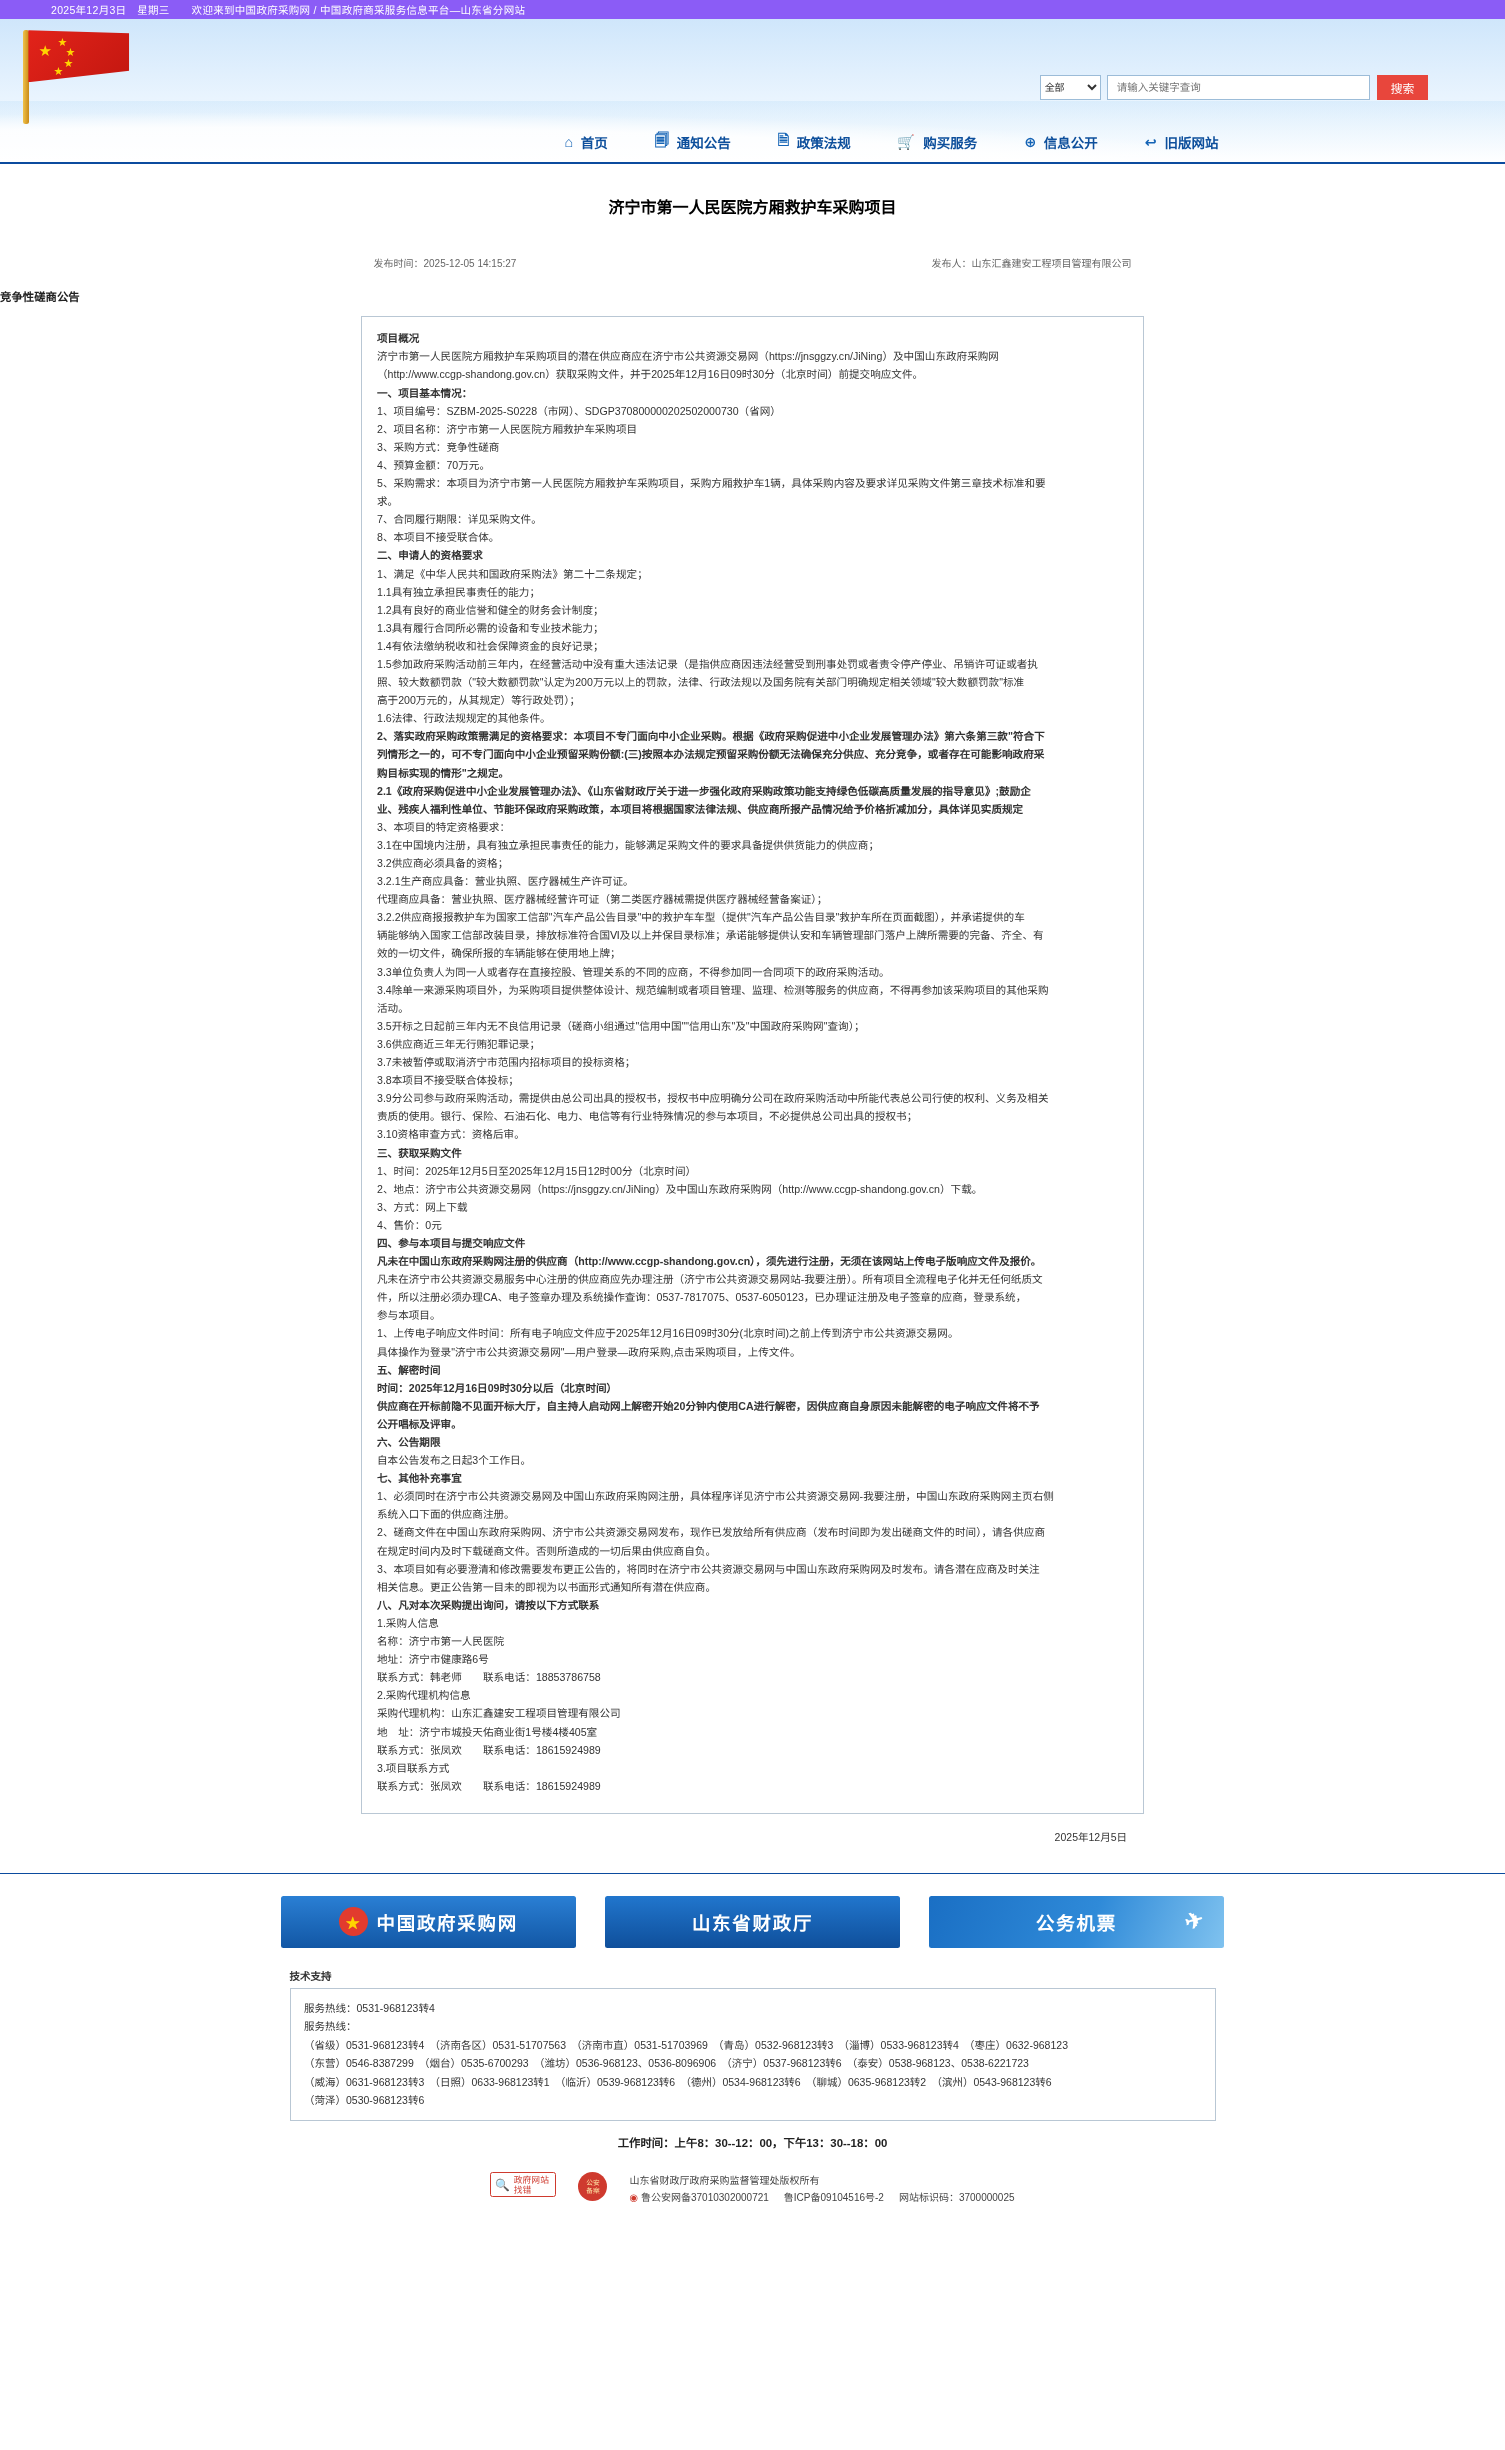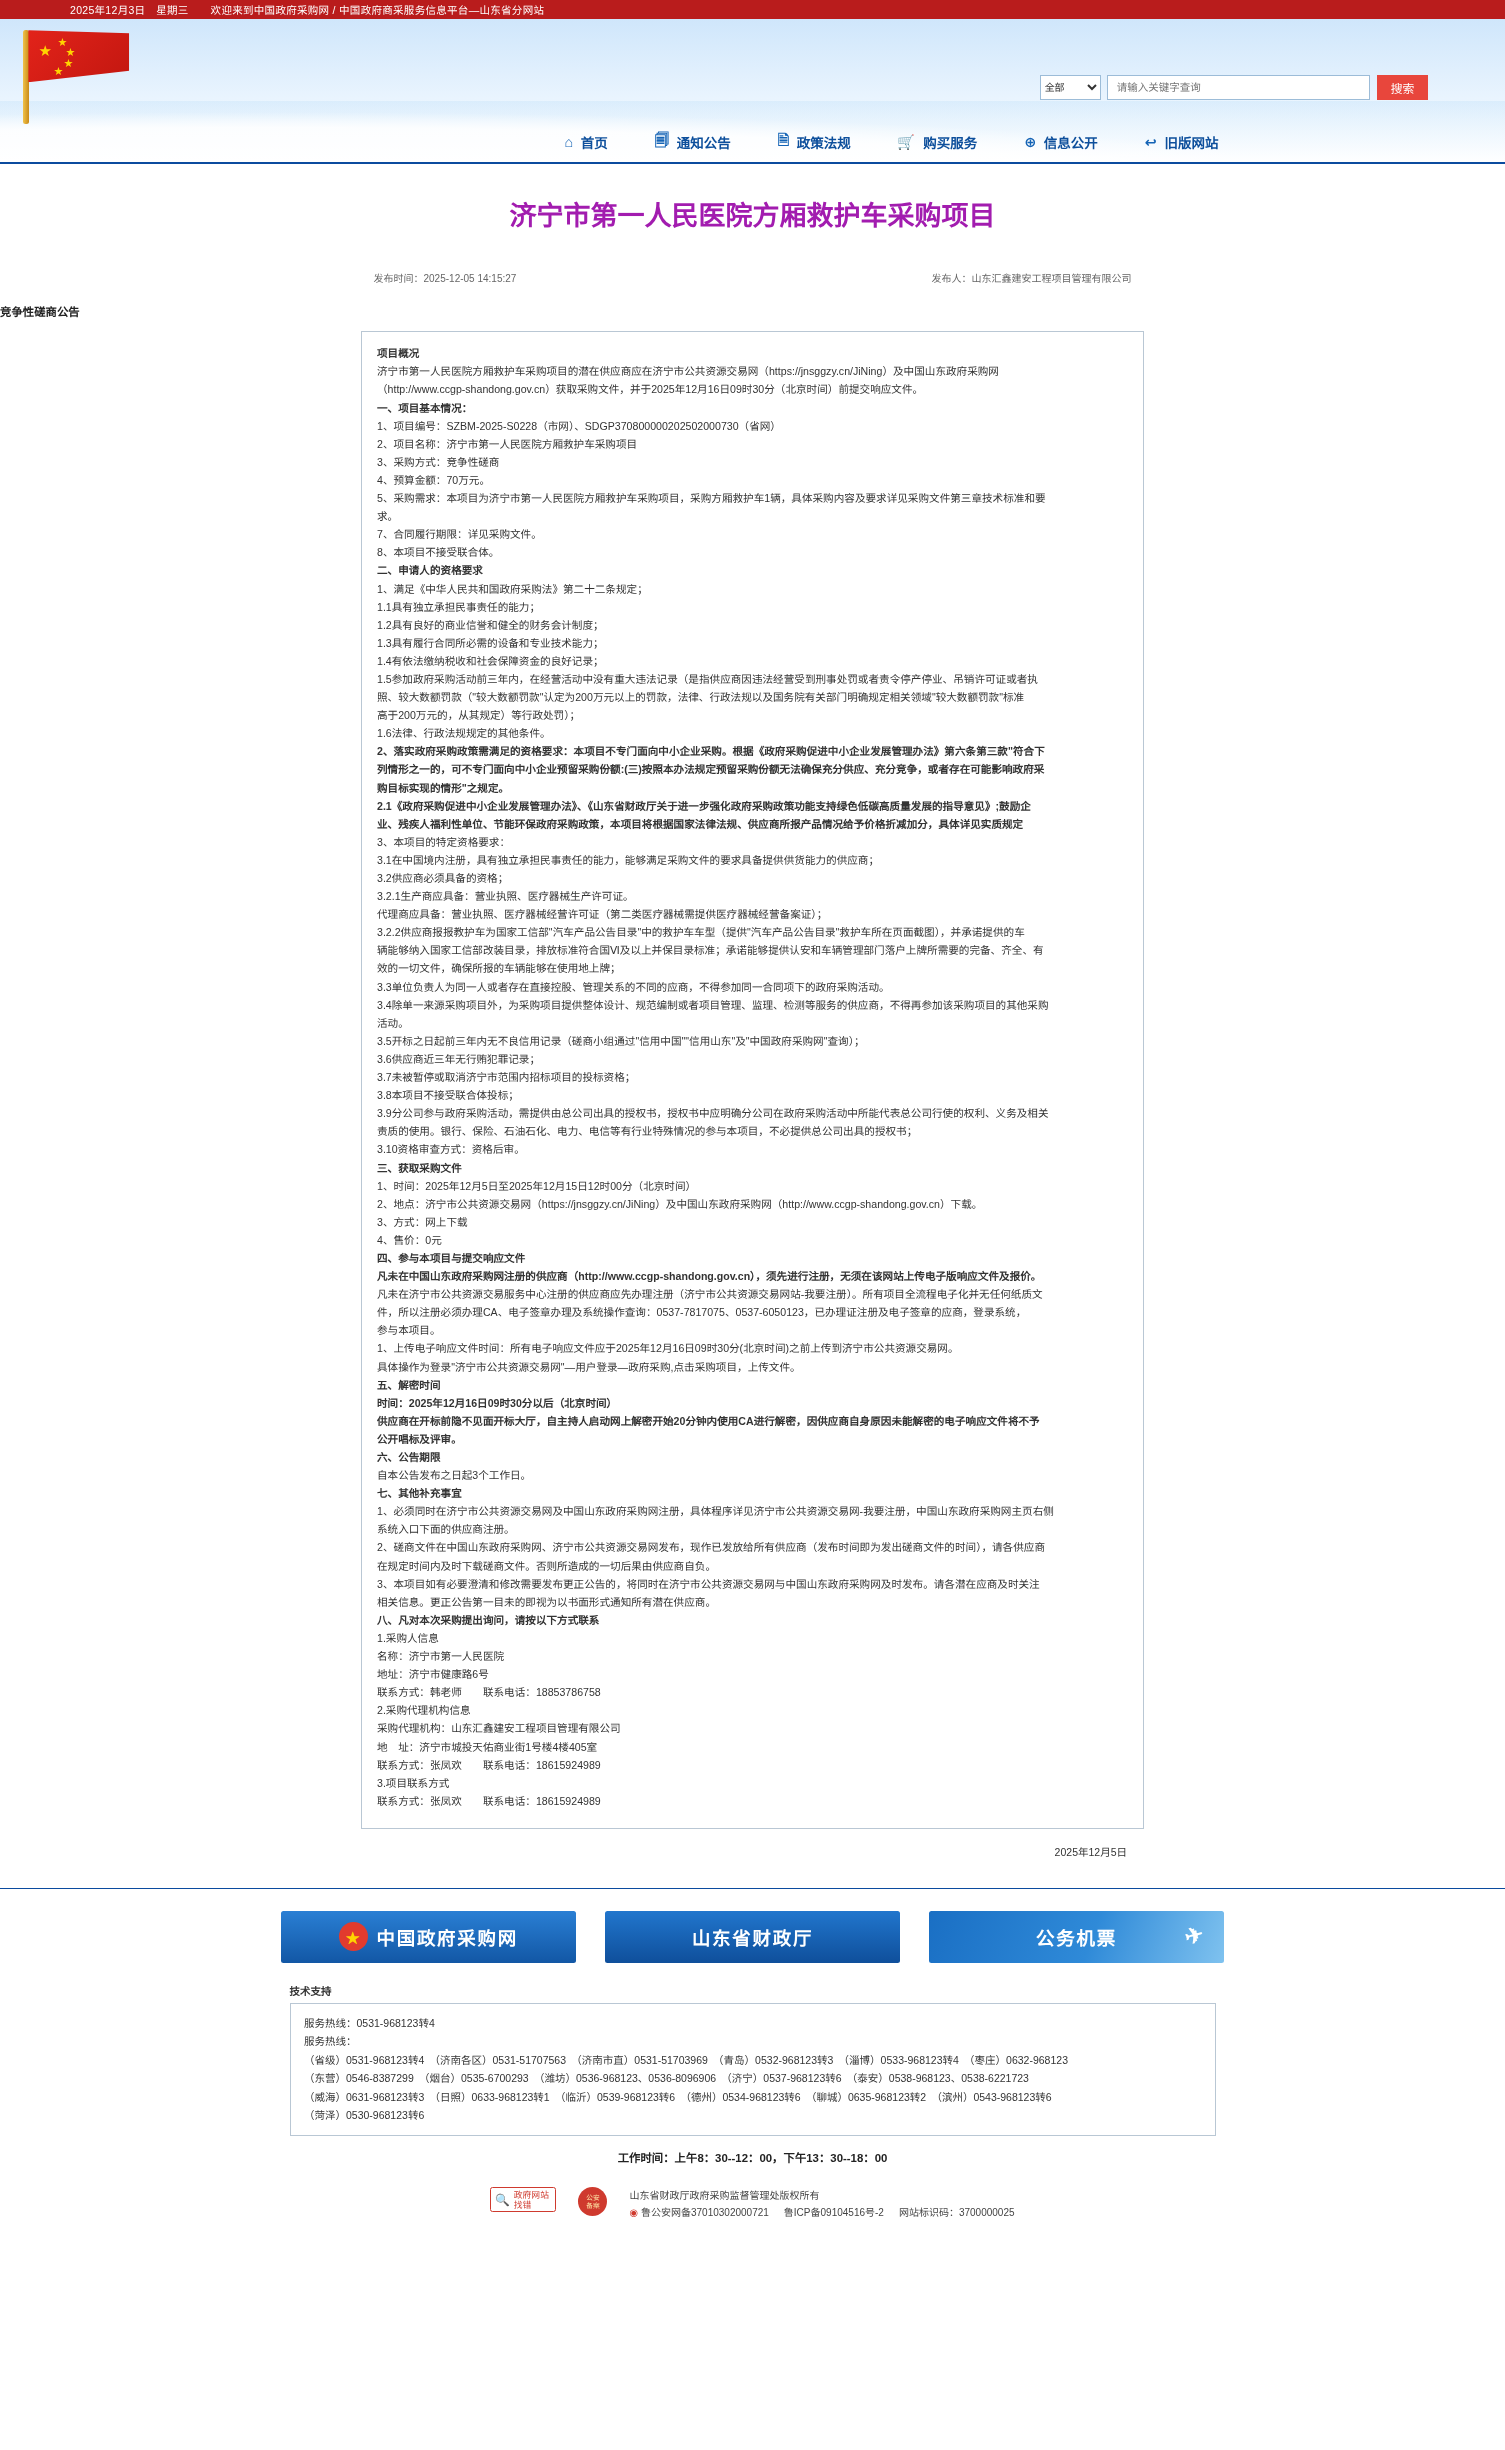--- a/index.html
+++ b/index.html
@@ -7,26 +7,26 @@
   body {
     width: 1505px;
     font-family: "Liberation Sans", "DejaVu Sans", sans-serif;
     background: #ffffff;
     color: #333;
     font-size: 11px;
   }
   
   .topbar {
     height: 18.5px;
-    background: #b91c1c;
+    background: #8b5cf6;
     color: #fff;
     font-size: 10.5px;
     display: flex;
     align-items: center;
-    padding-left: 70px;
+    padding-left: 51px;
     gap: 22px;
     letter-spacing: 0.3px;
   }
   .topbar .crumb { color:#fff; }
   
   .banner {
     position: relative;
     height: 145px;
     background: linear-gradient(180deg,#cfe6fb 0%, #e9f4fe 55%, #f4fbff 100%);
     overflow: hidden;
@@ -78,21 +78,21 @@
   .nav {
     position:absolute; left:0; right:0; bottom:0; height:39px;
     display:flex; align-items:center; justify-content:center; gap:47px;
     padding-left:278px;
   }
   .nav-item { display:flex; align-items:center; gap:7.6px; color:#0d4f9c; font-size:13.5px; font-weight:bold; cursor:pointer;}
   .nav-item .nicon { font-size:14.3px; color:#1463b5; }
   
   .page { width:1505px; padding: 0 0 0 0; }
   .art-title {
-    text-align:center; font-size:27px; color:#a21caf; font-weight:bold;
+    text-align:center; font-size:16px; color:#000000; font-weight:bold;
     margin: 30px 0 0 0; font-family:"Liberation Serif","DejaVu Serif",serif;
   }
   .art-meta {
     display:flex; justify-content:space-between;
     width: 758px; margin: 37px auto 0 auto;
     font-size:10px; color:#666;
   }
   .sub-title { font-size:11.4px; font-weight:bold; color:#222; margin-top:18.5px;}
   .content-box {
     width: 783px; margin: 11.8px auto 0 auto;

